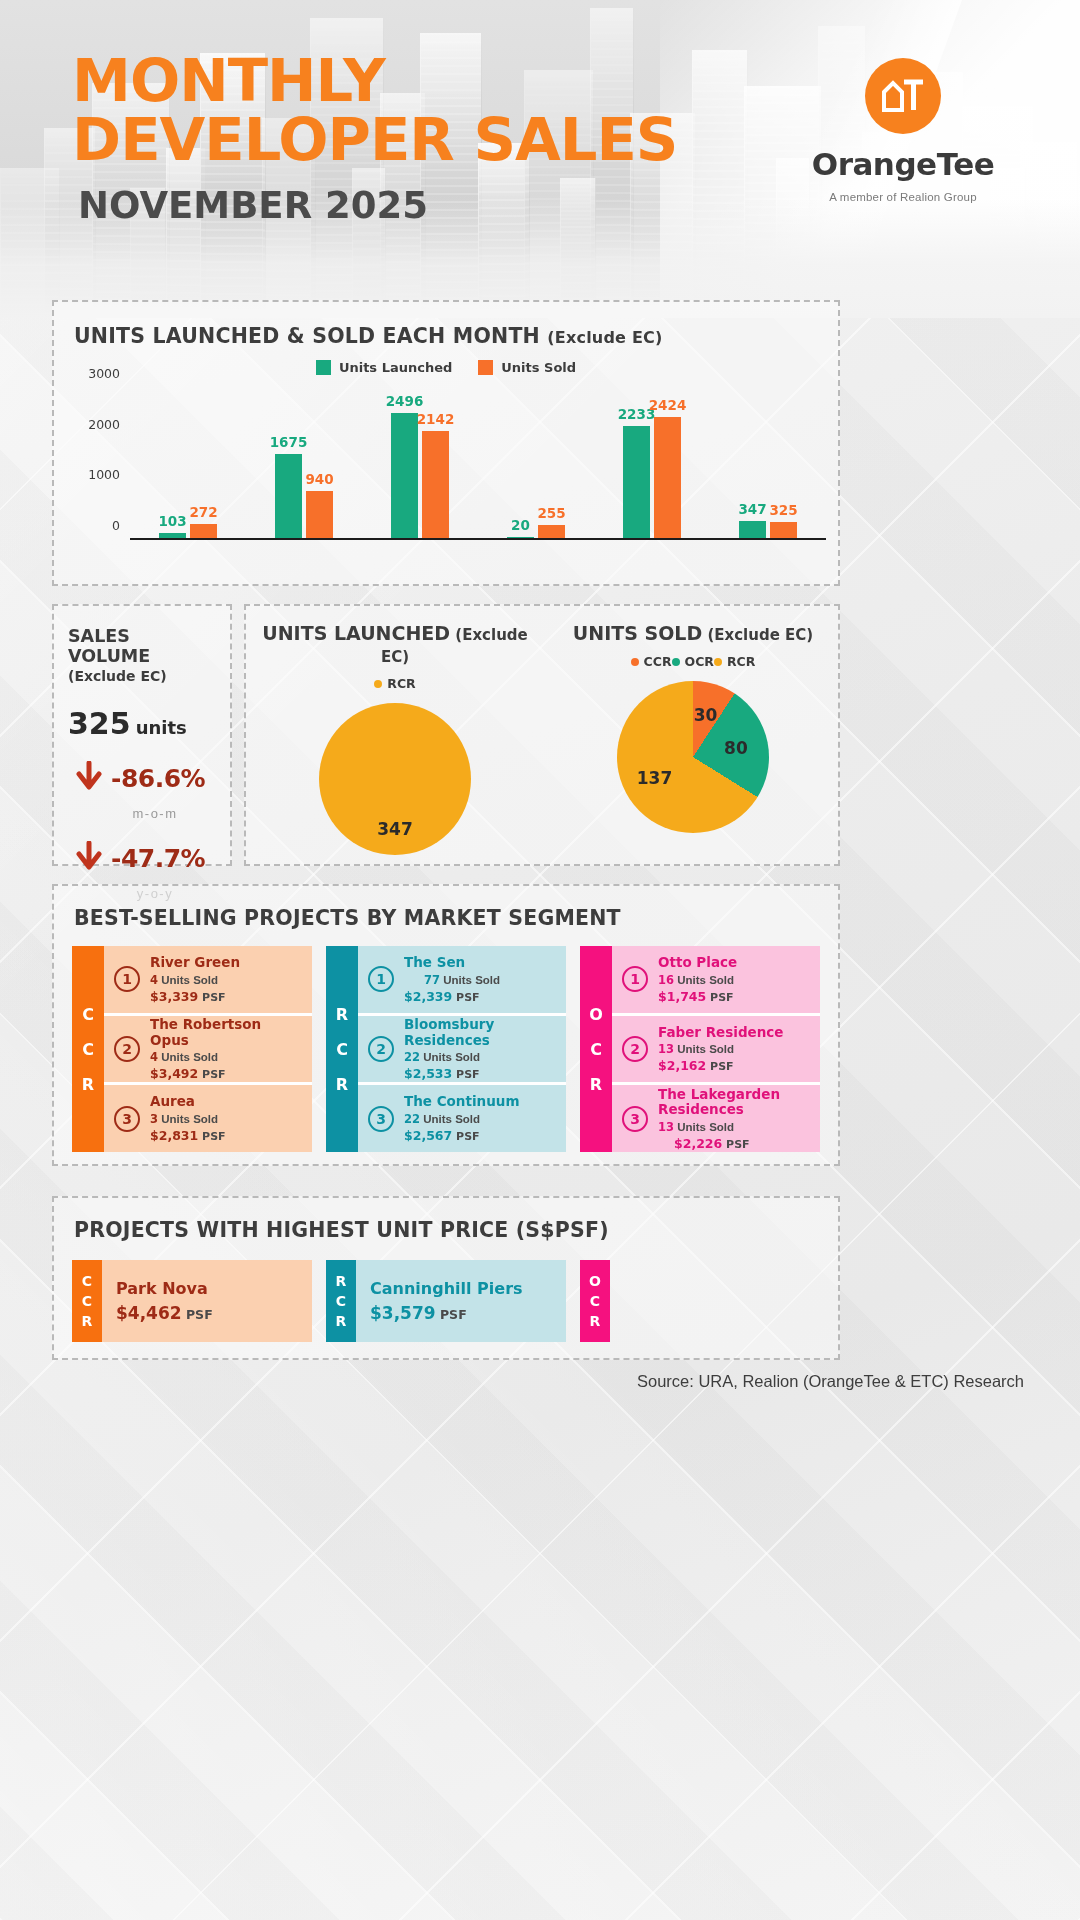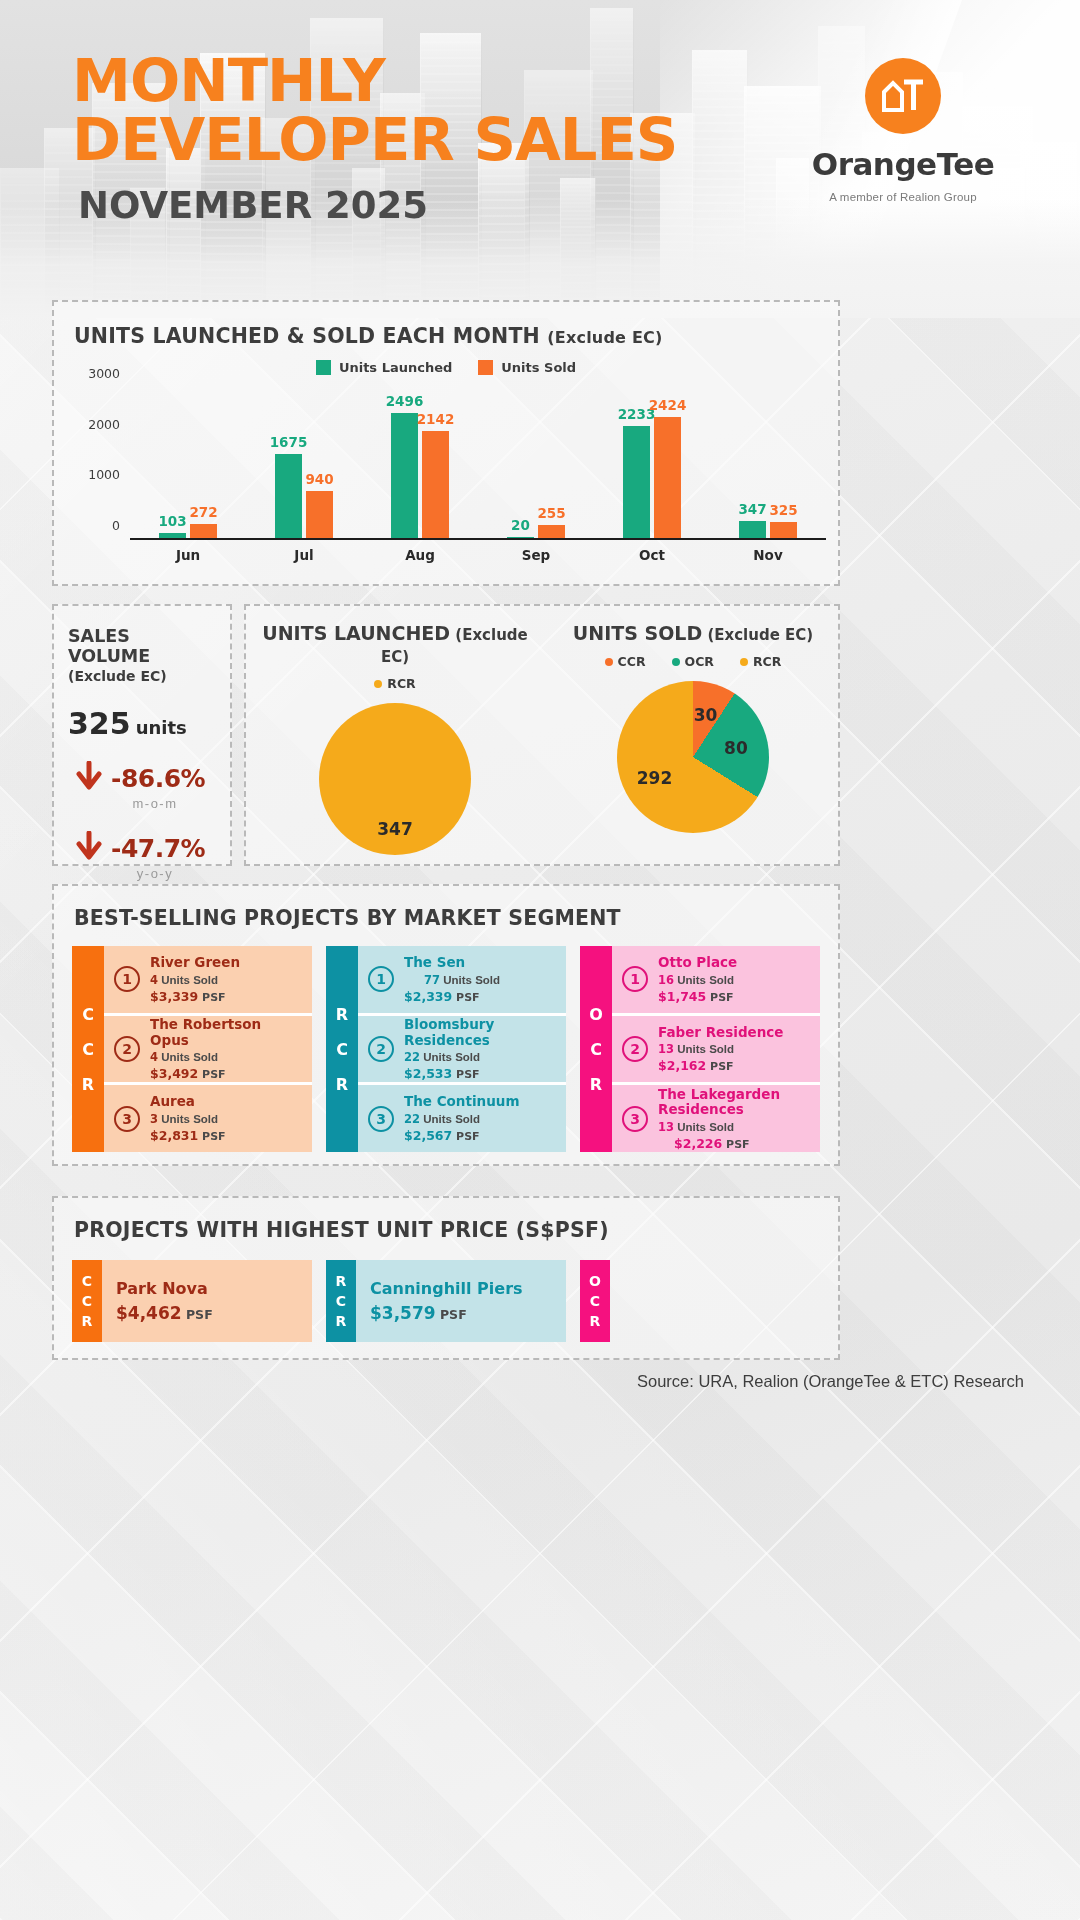--- a/index.html
+++ b/index.html
@@ -118,29 +118,29 @@
 
   
   .sv-panel{ position:absolute; left:52px; top:604px; width:180px; height:262px; padding:20px 14px 0 14px;}
   .sv-title{ font-family:"DejaVu Sans",sans-serif; font-weight:700; font-size:17.5px; color:#3d3d3d; line-height:1.15;}
   .sv-sub{ font-family:"DejaVu Sans",sans-serif; font-weight:700; font-size:14px; color:#3d3d3d; margin-top:2px;}
   .sv-units{ margin-top:22px; font-family:"DejaVu Sans",sans-serif; color:#2b2b2b;}
   .sv-units b{ font-size:30px; font-weight:700;}
   .sv-units span{ font-size:18px; font-weight:700;}
   .sv-stat{ display:flex; align-items:center; gap:9px; margin-top:20px; padding-left:8px;}
   .sv-stat .pct{ font-family:"DejaVu Sans",sans-serif; font-weight:700; font-size:25px; color:#9e2b16; letter-spacing:-.5px;}
-  .sv-note{ text-align:center; font-size:13px; color:#9a9a9a; letter-spacing:1.5px; margin-top:1px; padding-left:26px;}
+  .sv-note{ text-align:center; font-size:13px; color:#9a9a9a; letter-spacing:1.5px; margin-top:11px; padding-left:26px;}
 
   
   .pies-panel{ position:absolute; left:244px; top:604px; width:596px; height:262px; }
   .pie-col{ position:absolute; top:16px; width:298px; height:238px; }
   .pie-col.left{ left:0; } .pie-col.right{ left:298px; }
   .pie-title{ text-align:center; font-family:"DejaVu Sans",sans-serif; font-weight:700; font-size:19px; color:#3d3d3d;}
   .pie-title .small{ font-size:15px; }
-  .pie-legend{ display:flex; justify-content:center; gap:26px; margin-top:10px;}
+  .pie-legend{ display:flex; justify-content:center; gap:0; margin-top:10px;}
   .pie-legend span{ display:flex; align-items:center; gap:5px; font-family:"DejaVu Sans",sans-serif; font-weight:700; font-size:12.5px; color:#3d3d3d;}
   .dot{ width:8px;height:8px;border-radius:50%; display:inline-block;}
   .pie{ position:relative; width:152px; height:152px; border-radius:50%; margin:12px auto 0;}
   .pie-lbl{ position:absolute; font-family:"DejaVu Sans",sans-serif; font-weight:700; font-size:17px; color:#2b2b2b;}
 
   
   .best-panel{ position:absolute; left:52px; top:884px; width:788px; height:282px; }
   .best-panel .panel-title{ position:absolute; left:20px; top:20px; }
   .seg-row{ position:absolute; left:18px; right:18px; top:60px; display:flex; gap:14px; }
   .seg{ flex:1; display:flex; height:206px; }
@@ -302,28 +302,20 @@
           </div>
           <div class="group">
             <div class="bar" style="height: 11.5667%; background: rgb(24, 169, 127);">
               <span class="val" style="color: rgb(24, 169, 127);">347</span>
             </div>
             <div class="bar" style="height: 10.8333%; background: rgb(247, 112, 42);">
               <span class="val" style="color: rgb(247, 112, 42);">325</span>
             </div>
           </div>
         </div>
-      <div class="xlabels" id="xlabels">
-          <div class="xlabel">Jun</div>
-          <div class="xlabel">Jul</div>
-          <div class="xlabel">Aug</div>
-          <div class="xlabel">Sep</div>
-          <div class="xlabel">Oct</div>
-          <div class="xlabel">Nov</div>
-        </div>
     </div>
   </div>
 
   <div class="panel sv-panel">
     <div class="sv-title">SALES VOLUME</div>
     <div class="sv-sub">(Exclude EC)</div>
     <div class="sv-units">
       <b>325</b>
       <span>units</span>
     </div>
@@ -370,21 +362,21 @@
             <span>OCR</span>
           </span>
           <span>
             <i class="dot" style="background:#f5aa1b"></i>
             <span>RCR</span>
           </span>
         </div>
         <div class="pie" style="background: conic-gradient(rgb(247, 112, 42) 0deg, rgb(247, 112, 42) 33.23deg, rgb(24, 169, 127) 33.23deg, rgb(24, 169, 127) 121.85deg, rgb(245, 170, 27) 121.85deg, rgb(245, 170, 27) 360deg);">
           <div class="pie-lbl" style="left: 88.5816px; top: 33.8372px; transform: translate(-50%, -50%);">30</div>
           <div class="pie-lbl" style="left: 118.963px; top: 66.5055px; transform: translate(-50%, -50%);">80</div>
-          <div class="pie-lbl" style="left: 37.5454px; top: 97.3833px; transform: translate(-50%, -50%);">292</div>
+          <div class="pie-lbl" style="left: 37.5454px; top: 97.3833px; transform: translate(-50%, -50%);">137</div>
         </div>
       </div>
   </div>
 
   <div class="panel best-panel">
     <div class="panel-title">BEST-SELLING PROJECTS BY MARKET SEGMENT</div>
     <div class="seg-row" id="seg-row">
         <div class="seg">
           <div class="seg-tab" style="background: rgb(247, 112, 15);">
             <span>C</span>

